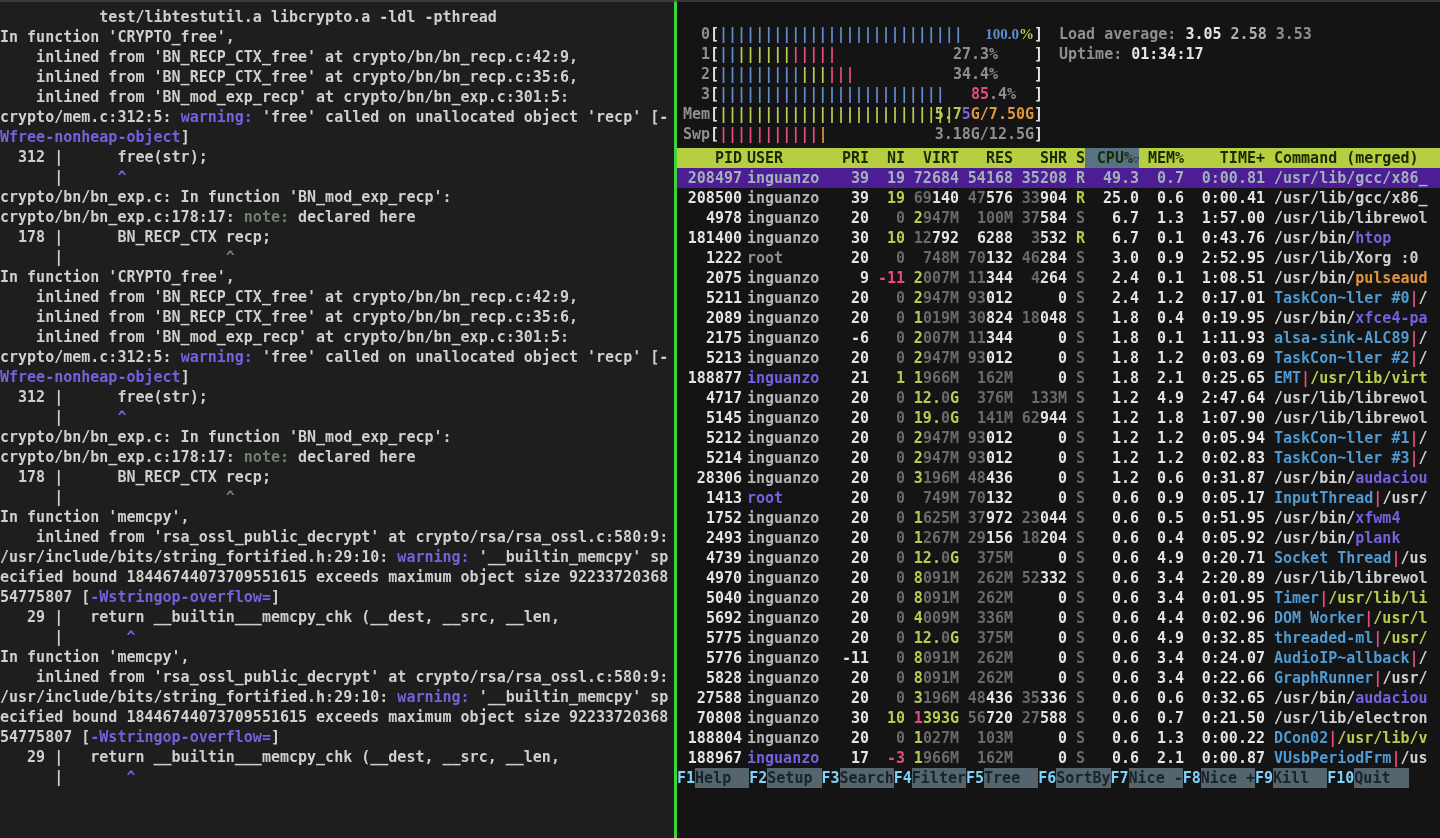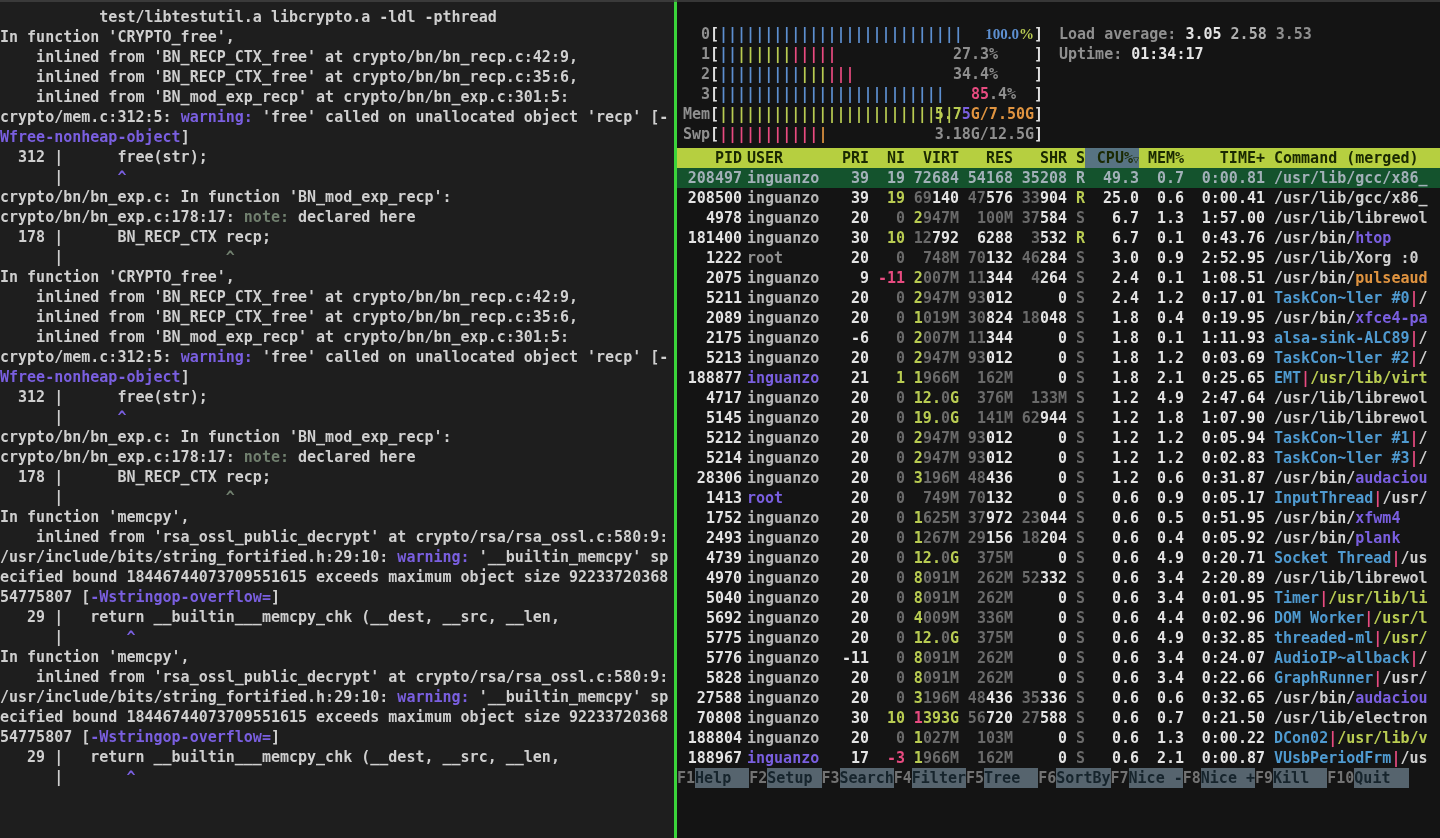--- a/index.html
+++ b/index.html
@@ -27,28 +27,28 @@
   .irow{height:20px;white-space:pre;overflow:hidden}
   #tab-row{height:20px;margin-top:20px;padding-left:14px;display:flex;white-space:pre}
   .tab-main{background:#b6cf40;color:#1a2902}
   .tab-io{background:#4e86c8;color:#0c2440;margin-left:18px}
   #header-row{display:flex;height:20px;margin-top:4px;background:#b6cf40;color:#1a2902;padding-left:6px;white-space:pre}
   .hcell{flex-shrink:0;overflow:hidden}
   .hcell.sorted{background:#577382}
   .tri{font-size:10px}
   #rows{}
   .prow{display:flex;height:20px;padding-left:6px;white-space:pre;overflow:hidden}
-  .prow.sel{background:#14532d}
+  .prow.sel{background:#4c1d95}
   .prow.sel span{color:#a2b1b8!important}
   .cell{flex-shrink:0;overflow:hidden}
   .a-r{text-align:right}.a-l{text-align:left}
   .cell.cmd,.hcell.cmd{flex:1 1 auto;padding-left:9px;overflow:hidden}
   .cell.user,.hcell.user{margin-left:5px}
   #fn-bar{display:flex;height:20px;white-space:pre}
-  .fk-key{color:#737373}
+  .fk-key{color:#7dd3fc}
   .fk-label{background:#56646e;color:#16242c}
   
   .c-fg{color:#cfcfcf}.c-w{color:#e4e4e4}.c-fg2{color:#b0b0b0}
   .c-dim{color:#6a6a6a}.c-gray{color:#8f8f8f}.c-user{color:#b5b5b5}
   .c-green{color:#b9cc52}.c-blue{color:#5d8fd0}.c-cblue{color:#4f9ad0}
   .c-pink{color:#e84b80}.c-orange{color:#e09440}.c-purple{color:#7a5fe0}.c-note{color:#71806f}
 </style>
 </head>
 <body>
 

